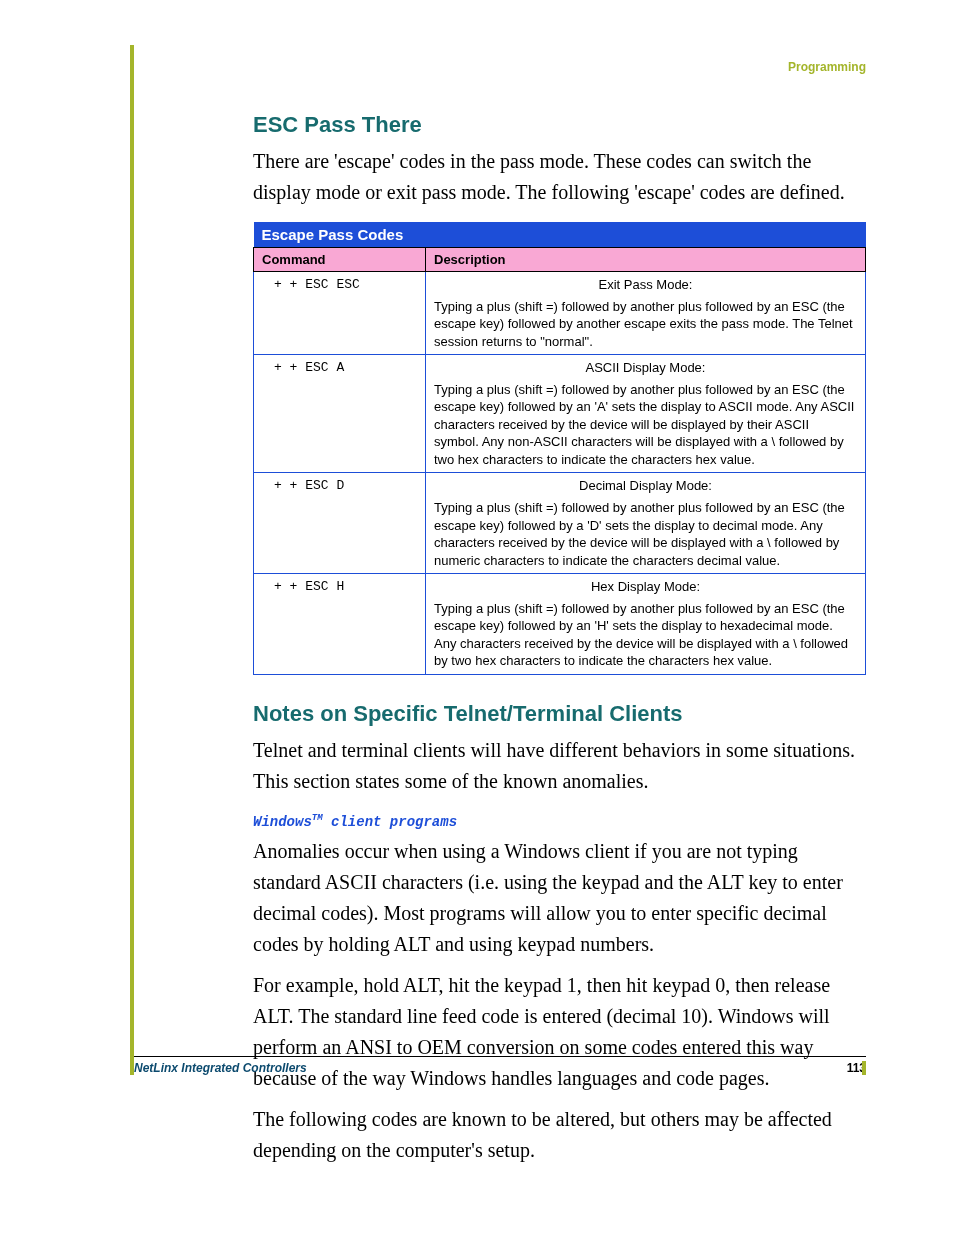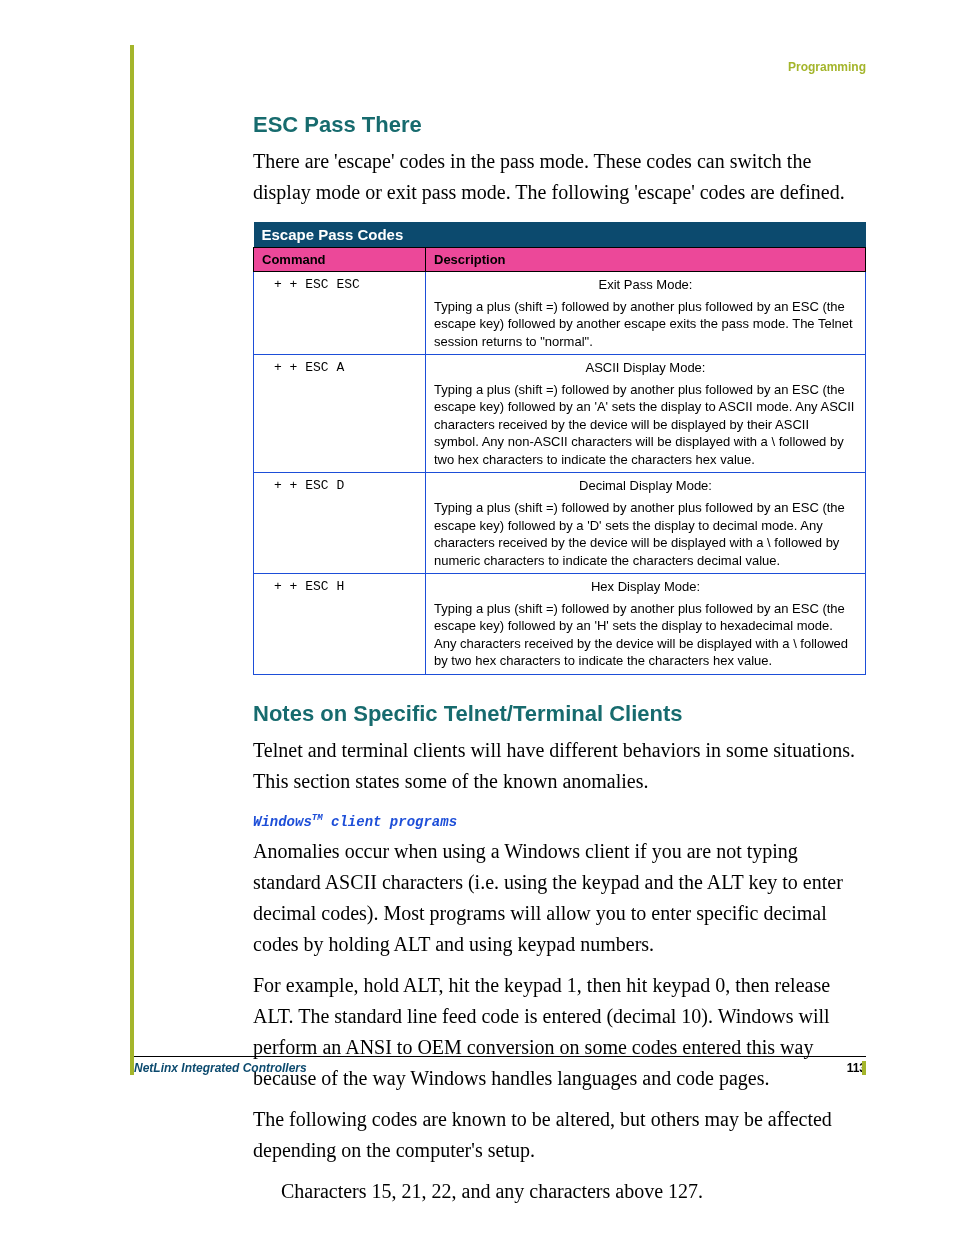--- a/index.html
+++ b/index.html
@@ -50,29 +50,29 @@
     margin-left: 28px;
   }
   table.codes {
     width: 100%;
     border-collapse: collapse;
     margin-top: 14px;
     margin-bottom: 26px;
     font-family: Arial, Helvetica, sans-serif;
   }
   table.codes th.title {
-    background: #0c4a6e;
+    background: #1d4ed8;
     color: #fff;
     font-size: 15px;
     font-weight: bold;
     text-align: left;
     padding: 4px 8px;
   }
   table.codes th.colhead {
-    background: #ec4899;
+    background: #f9a8d4;
     border: 1px solid #000;
     font-size: 13px;
     font-weight: bold;
     text-align: left;
     padding: 4px 8px;
   }
   table.codes td {
     border: 1px solid #1d4ed8;
     font-size: 13px;
     padding: 4px 8px;
@@ -175,21 +175,20 @@
     <h2 class="section">Notes on Specific Telnet/Terminal Clients</h2>
     <p class="body">Telnet and terminal clients will have different behaviors in some situations. This section states some of the known anomalies.</p>
 
     <h3 class="sub">
       <span>Windows</span><sup>TM</sup><span> client programs</span>
     </h3>
 
     <p class="body">Anomalies occur when using a Windows client if you are not typing standard ASCII characters (i.e. using the keypad and the ALT key to enter decimal codes). Most programs will allow you to enter specific decimal codes by holding ALT and using keypad numbers.</p>
     <p class="body">For example, hold ALT, hit the keypad 1, then hit keypad 0, then release ALT. The standard line feed code is entered (decimal 10). Windows will perform an ANSI to OEM conversion on some codes entered this way because of the way Windows handles languages and code pages.</p>
     <p class="body">The following codes are known to be altered, but others may be affected depending on the computer's setup.</p>
-    <p class="body indent">Characters 15, 21, 22, and any characters above 127.</p>
 
   </div>
 
   <div class="footer">
     <span class="doc">NetLinx Integrated Controllers</span>
     <span class="pageno">113</span>
   </div>
   <div class="footer-tick"></div>
 </div>
 

